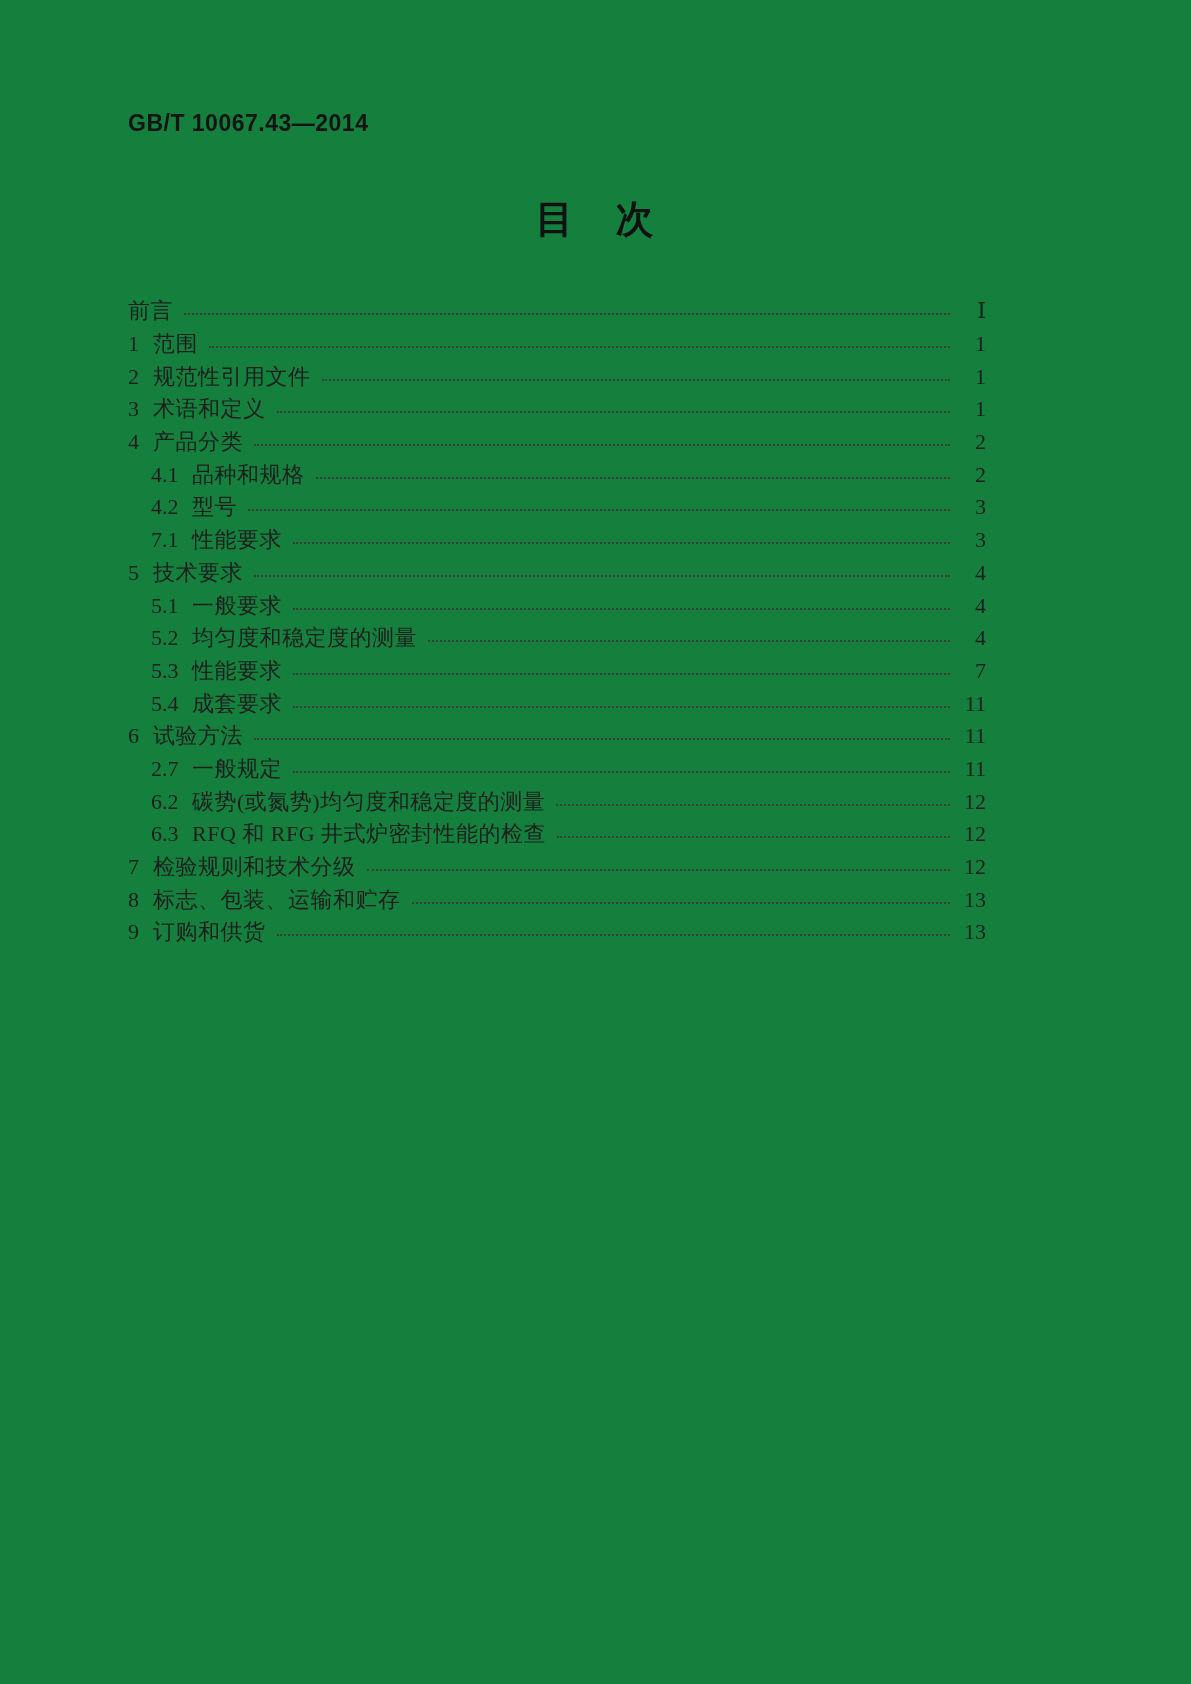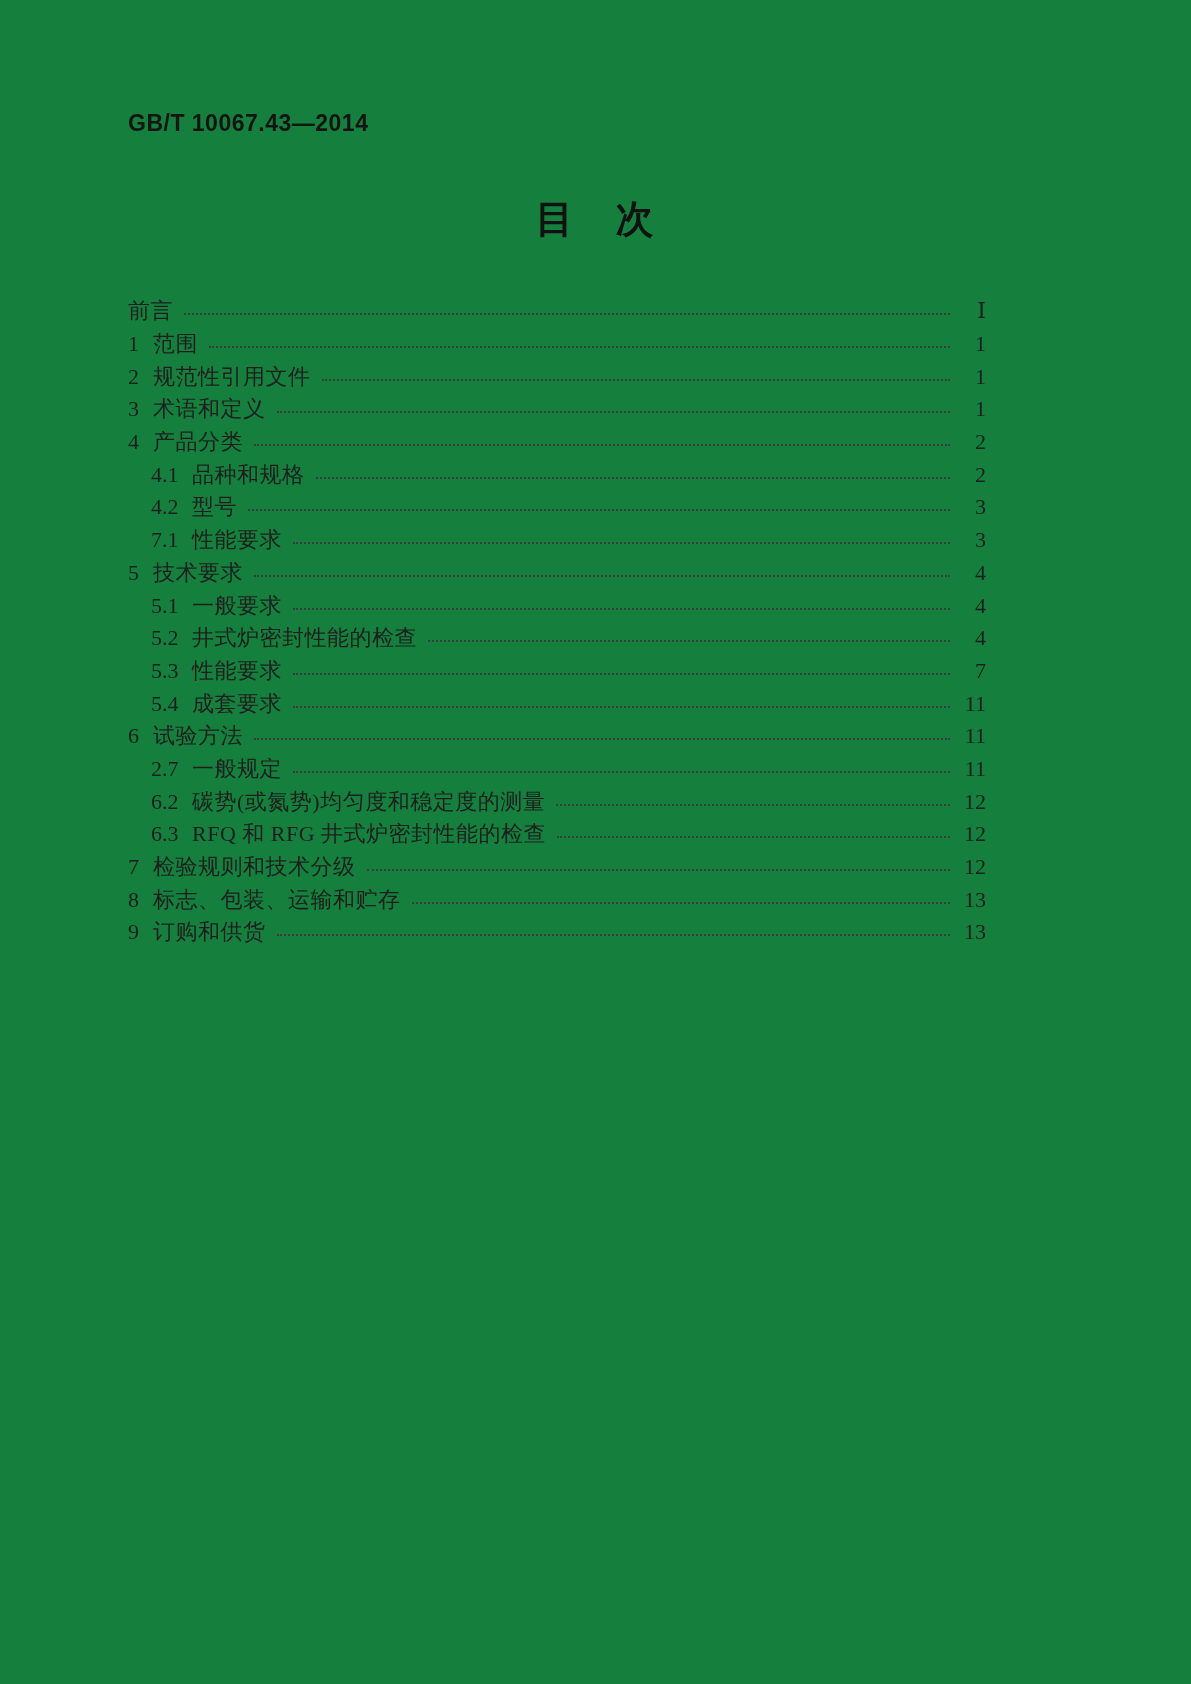--- a/index.html
+++ b/index.html
@@ -143,21 +143,21 @@
 
   <div class="toc-row level-1">
     <span class="toc-num">5.1</span>
     <span class="toc-label">一般要求</span>
     <span class="toc-leader"></span>
     <span class="toc-page">4</span>
   </div>
 
   <div class="toc-row level-1">
     <span class="toc-num">5.2</span>
-    <span class="toc-label">井式炉密封性能的检查</span>
+    <span class="toc-label">均匀度和稳定度的测量</span>
     <span class="toc-leader"></span>
     <span class="toc-page">4</span>
   </div>
 
   <div class="toc-row level-1">
     <span class="toc-num">5.3</span>
     <span class="toc-label">性能要求</span>
     <span class="toc-leader"></span>
     <span class="toc-page">7</span>
   </div>

